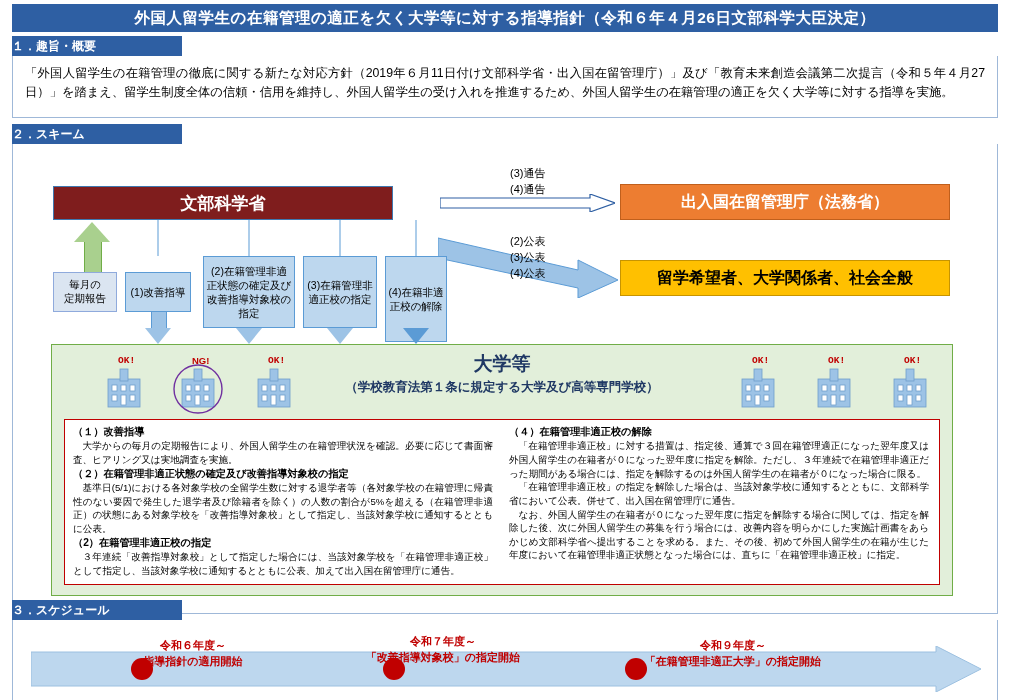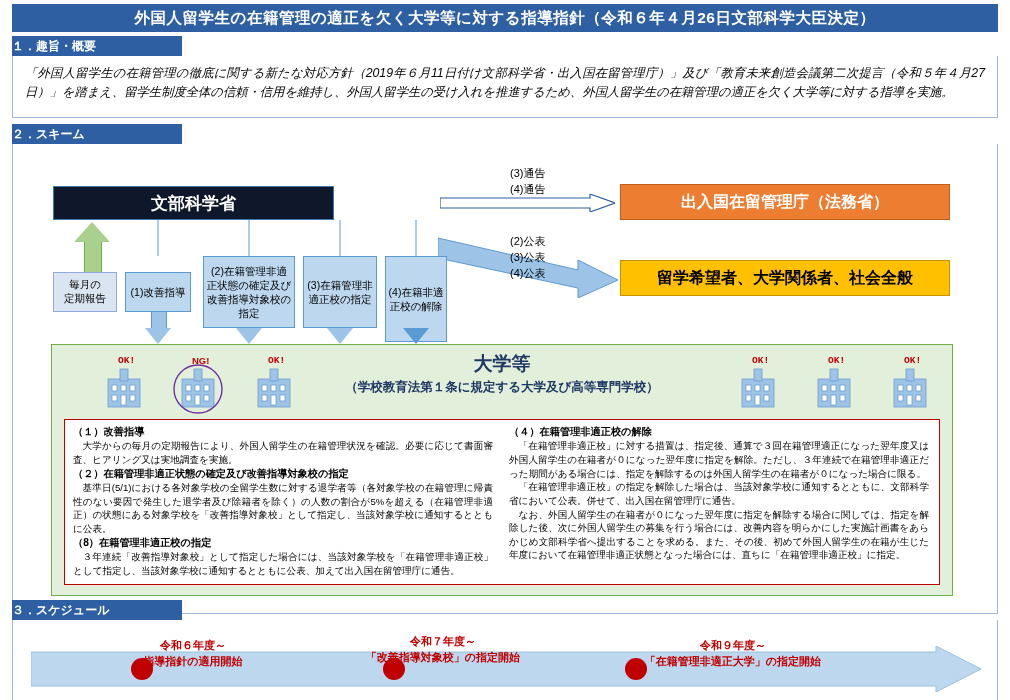--- a/index.html
+++ b/index.html
@@ -29,36 +29,36 @@
     display:flex;align-items:center;padding-left:0;
     width:170px;box-sizing:border-box;
   }
   .sec-body{
     border:1px solid #9fb8d8;border-top:none;
     box-sizing:border-box;background:#fff;
   }
 
   
   #sec1{top:36px;}
-  #sec1 .sec-body{height:62px;padding:8px 12px 0 12px;font-style:italic;}
+  #sec1 .sec-body{height:62px;padding:8px 12px 0 12px;}
   .p1{font-size:12.3px;line-height:1.55;text-align:justify;}
 
   
   #sec2{top:124px;}
   #sec2 .sec-body{height:470px;position:relative;}
 
   
   #sec3{top:600px;}
   #sec3 .sec-body{height:92px;position:relative;}
 
   
   .box{position:absolute;box-sizing:border-box;display:flex;align-items:center;justify-content:center;text-align:center;}
   .mext{
-    left:40px;top:42px;width:281px;height:34px;
-    background:#0f172a;border:1px solid #3f78b0;
+    left:40px;top:42px;width:340px;height:34px;
+    background:#7f1d1d;border:1px solid #3f78b0;
     color:#fff;font-size:17px;font-weight:bold;
   }
   .isa{
     left:607px;top:40px;width:330px;height:36px;
     background:#ed7d31;border:1px solid #c05f1c;
     color:#fff;font-size:16px;font-weight:bold;
   }
   .public{
     left:607px;top:116px;width:330px;height:36px;
     background:#ffc000;border:1px solid #c79400;
@@ -290,21 +290,21 @@
           </g>
           <circle cx="146" cy="44" r="24" fill="none" stroke="#7030a0" stroke-width="1.4"></circle>
         </svg>
 
         <div class="panel">
           <div class="col left">
             <div class="h">（１）改善指導</div>
             <div class="ind">大学からの毎月の定期報告により、外国人留学生の在籍管理状況を確認。必要に応じて書面審査、ヒアリング又は実地調査を実施。</div>
             <div class="h">（２）在籍管理非適正状態の確定及び改善指導対象校の指定</div>
             <div class="ind">基準日(5/1)における各対象学校の全留学生数に対する退学者等（各対象学校の在籍管理に帰責性のない要因で発生した退学者及び除籍者を除く）の人数の割合が5%を超える（在籍管理非適正）の状態にある対象学校を「改善指導対象校」として指定し、当該対象学校に通知するとともに公表。</div>
-            <div class="h">（8）在籍管理非適正校の指定</div>
+            <div class="h">（2）在籍管理非適正校の指定</div>
             <div class="ind">３年連続「改善指導対象校」として指定した場合には、当該対象学校を「在籍管理非適正校」として指定し、当該対象学校に通知するとともに公表、加えて出入国在留管理庁に通告。</div>
           </div>
           <div class="col right">
             <div class="h">（４）在籍管理非適正校の解除</div>
             <div class="ind">「在籍管理非適正校」に対する措置は、指定後、通算で３回在籍管理適正になった翌年度又は外国人留学生の在籍者が０になった翌年度に指定を解除。ただし、３年連続で在籍管理非適正だった期間がある場合には、指定を解除するのは外国人留学生の在籍者が０になった場合に限る。</div>
             <div class="ind">「在籍管理非適正校」の指定を解除した場合は、当該対象学校に通知するとともに、文部科学省において公表。併せて、出入国在留管理庁に通告。</div>
             <div class="ind">なお、外国人留学生の在籍者が０になった翌年度に指定を解除する場合に関しては、指定を解除した後、次に外国人留学生の募集を行う場合には、改善内容を明らかにした実施計画書をあらかじめ文部科学省へ提出することを求める。また、その後、初めて外国人留学生の在籍が生じた年度において在籍管理非適正状態となった場合には、直ちに「在籍管理非適正校」に指定。</div>
           </div>
         </div>
       </div>

